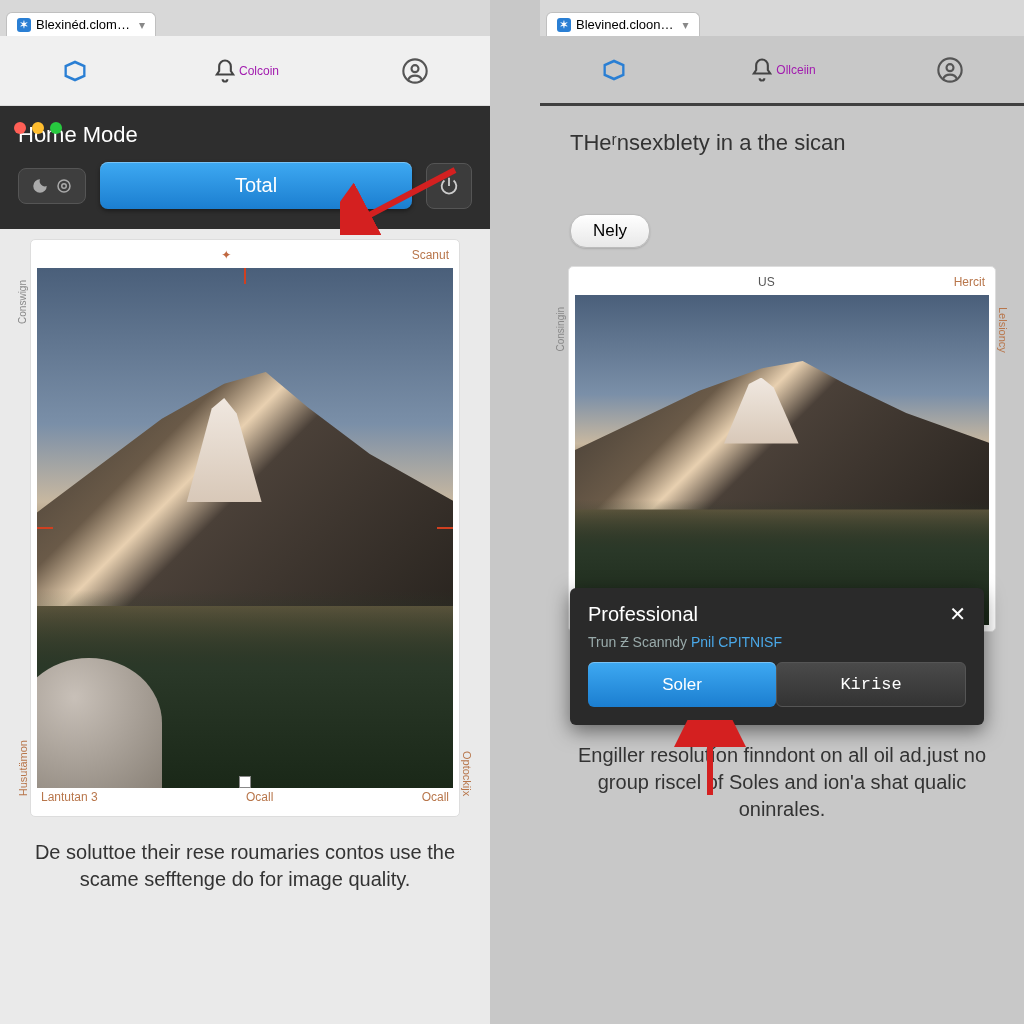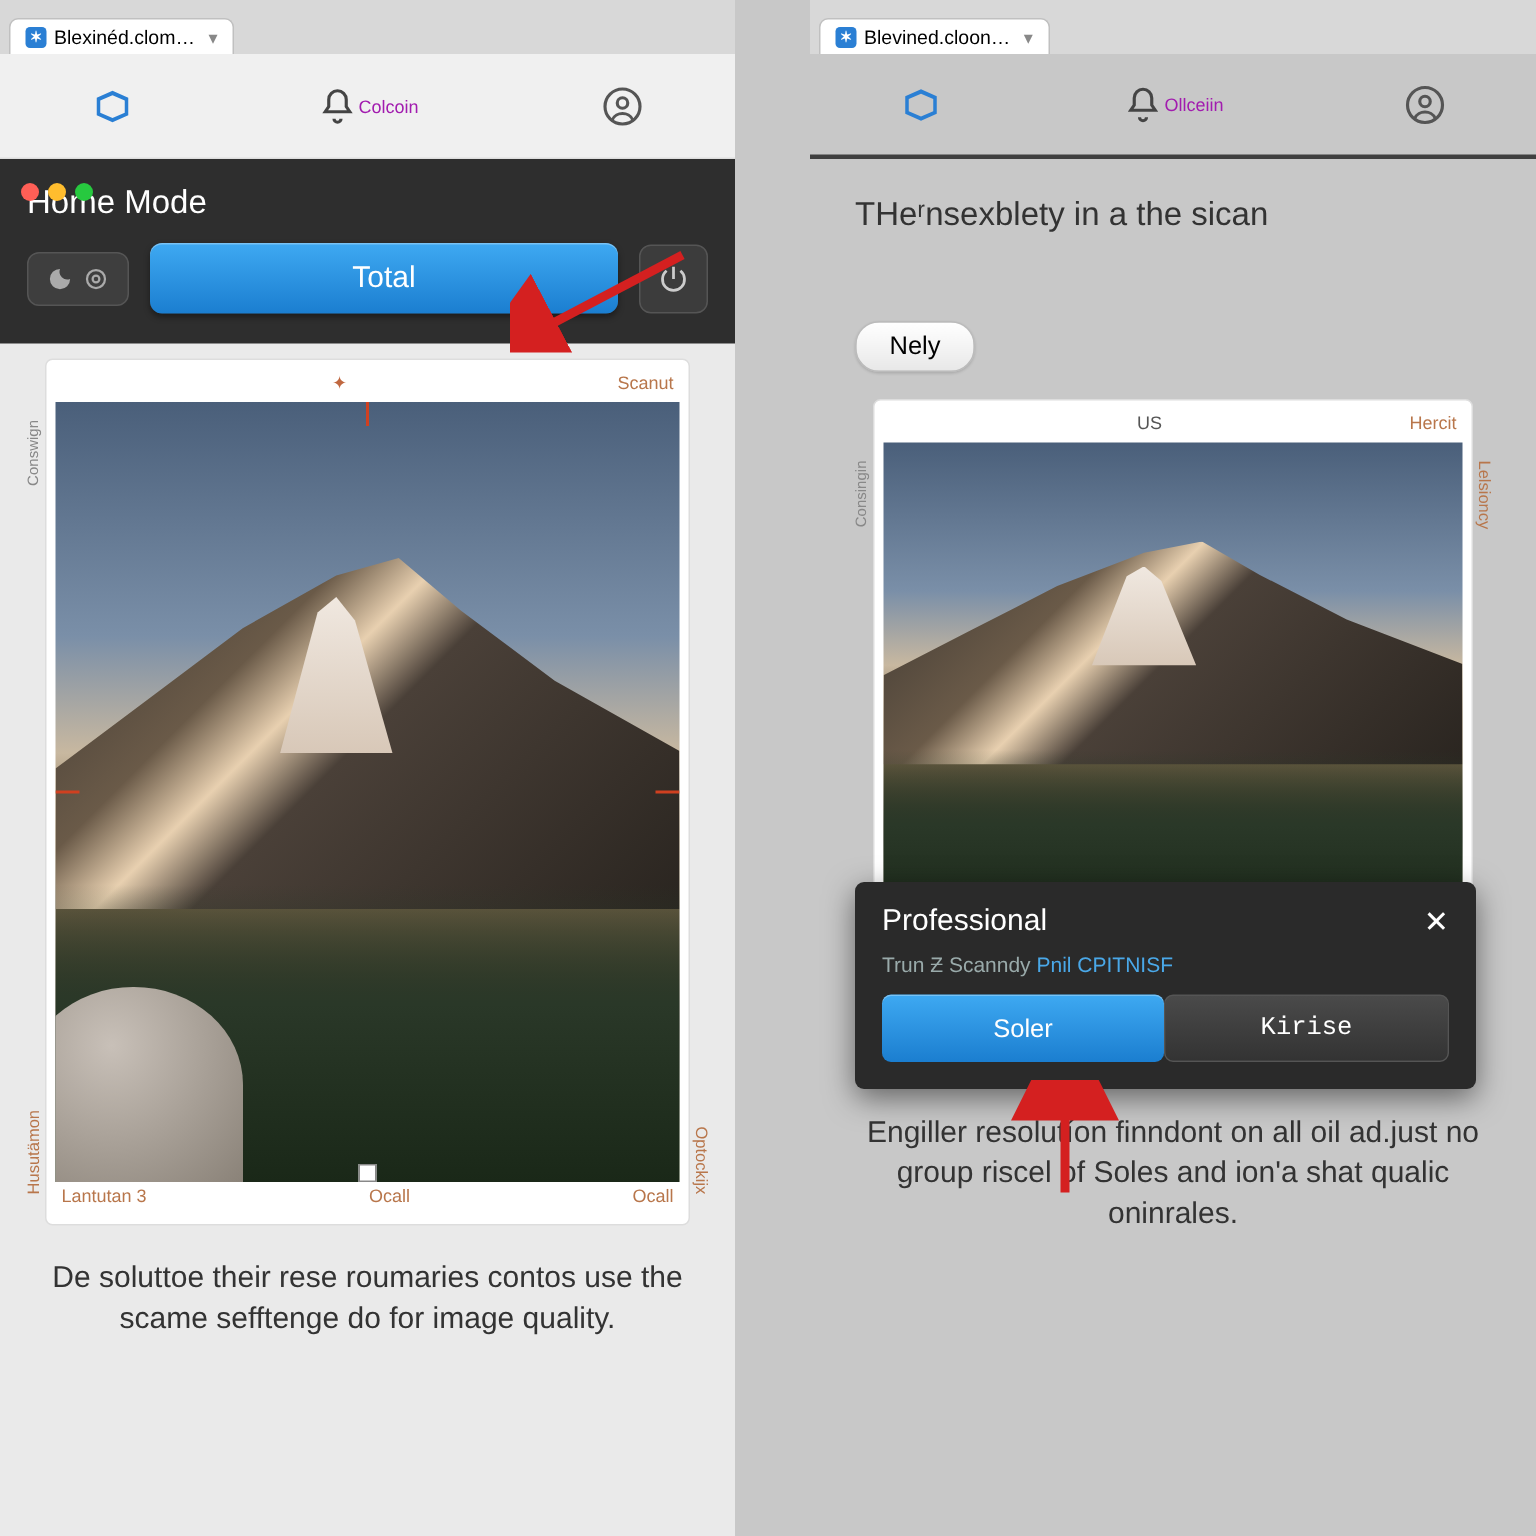--- a/index.html
+++ b/index.html
@@ -186,21 +186,21 @@
 }
 .nely-btn {
   margin: 48px 0 14px 30px;
   background: linear-gradient(#fff, #e8e8e8);
   border: 1px solid #bbb;
   border-radius: 16px;
   padding: 6px 22px;
   font-size: 17px;
   box-shadow: 0 1px 2px rgba(0,0,0,.15);
 }
-.preview-wrap.right { margin: 4px 42px 10px; }
+.preview-wrap.right { margin: 4px 28px 10px; }
 .preview-img-box.small { height: 330px; }
 
 .pro-modal {
   position: absolute;
   left: 80px; right: 40px;
   top: 588px;
   background: #2a2a2a;
   border-radius: 6px;
   padding: 14px 18px 18px;
   box-shadow: 0 6px 20px rgba(0,0,0,.5);

